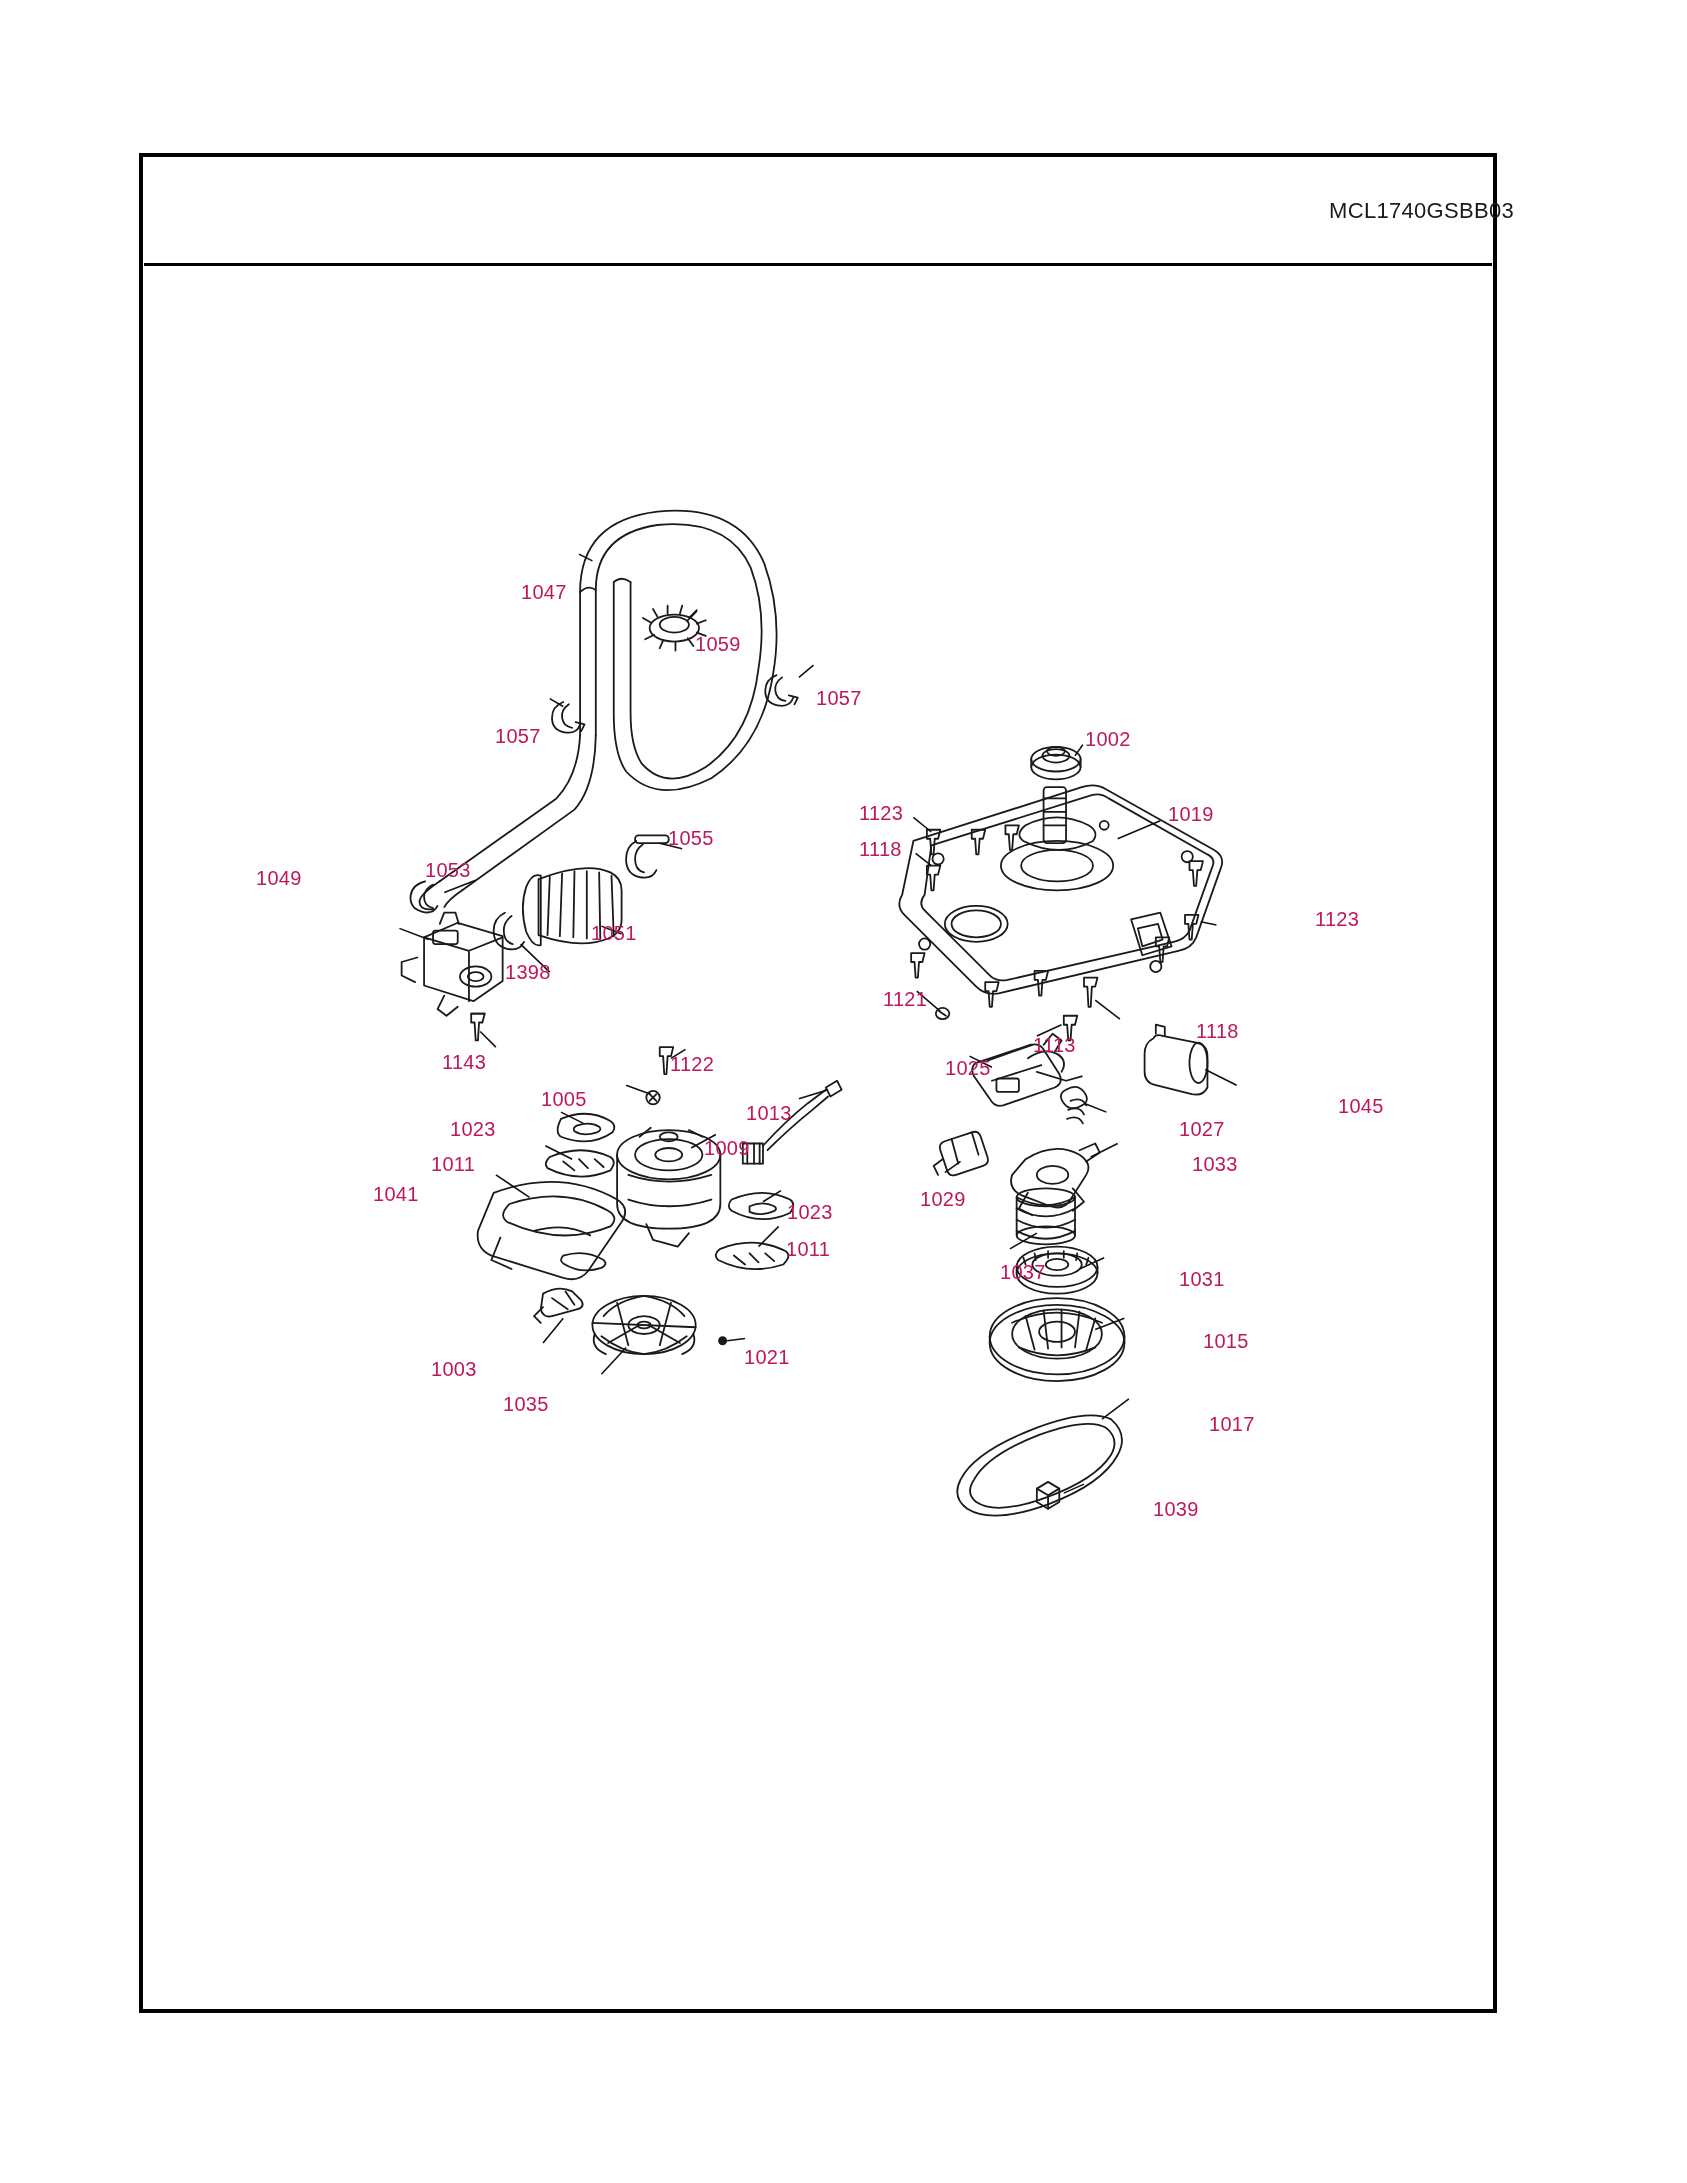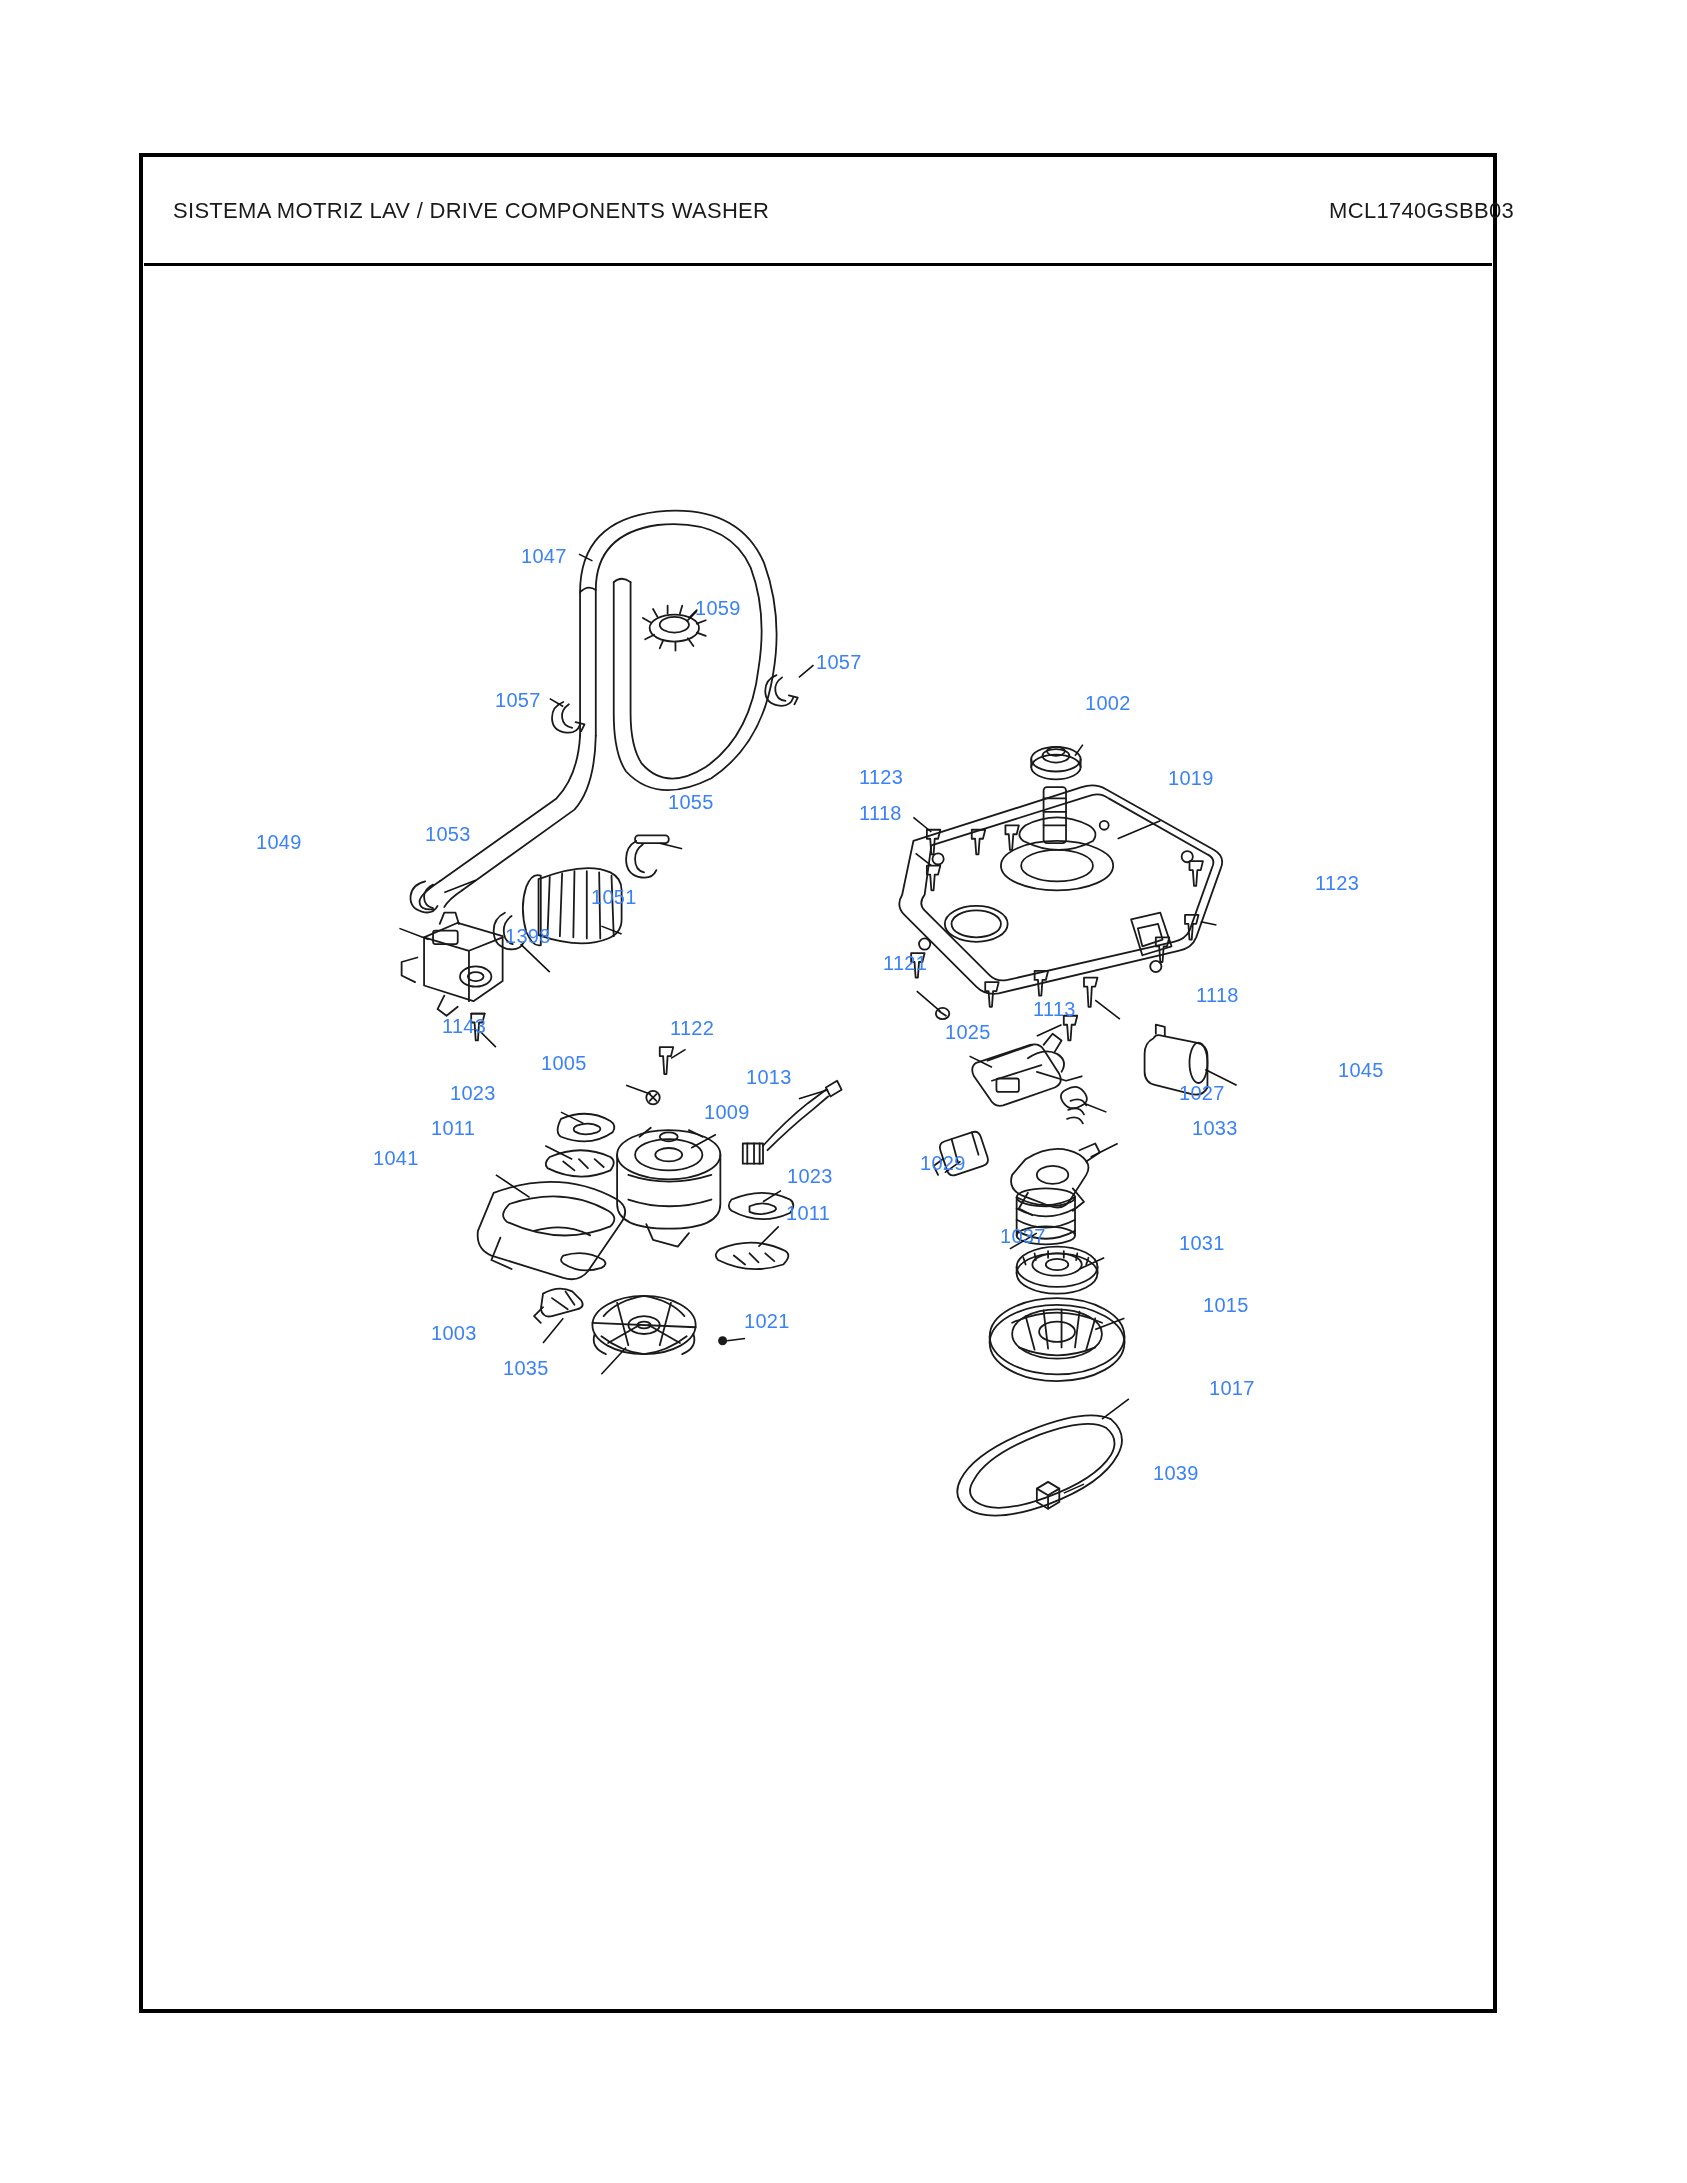--- a/index.html
+++ b/index.html
@@ -58,42 +58,42 @@
     letter-spacing: 0.3px;
     white-space: nowrap;
     text-align: right;
     color: #1a1a1a;
   }
   
   .callout {
     position: absolute;
     font-size: 20px;
     letter-spacing: 0.3px;
-    color: #3b82f6;
+    color: #be185d;
     white-space: nowrap;
     line-height: 1;
+    margin-top: 36px;
   }
   
   #art {
     position: absolute;
     left: 139px;
     top: 153px;
     width: 1358px;
     height: 1860px;
     pointer-events: none;
   }
 </style>
 </head>
 <body>
 
 <div id="sheet">
 
   <div class="page-frame"></div>
 
-  <div class="title-text">SISTEMA MOTRIZ LAV / DRIVE COMPONENTS WASHER</div>
   <div class="model-text">MCL1740GSBB03</div>
   <div class="header-rule"></div>
 
   <svg id="art" viewBox="0 0 1210 1660" preserveAspectRatio="none">
     <g fill="none" stroke="#1a1a1a" stroke-width="1.6" stroke-linecap="round" stroke-linejoin="round">
 
       <path d="M407 520 L407 390 Q407 340 462 332 Q525 326 545 370 Q560 410 552 460 Q545 520 505 548 Q470 570 448 545 Q438 530 438 500 L438 383"></path>
       <path d="M393 520 L393 392 Q393 328 462 320 Q534 313 557 366 Q574 413 565 465 Q555 528 510 558 Q462 582 434 552 Q423 536 423 500 L423 383"></path>
       <path d="M393 520 Q391 556 372 576 L268 650"></path>
       <path d="M407 520 Q406 566 388 586 L288 658"></path>

